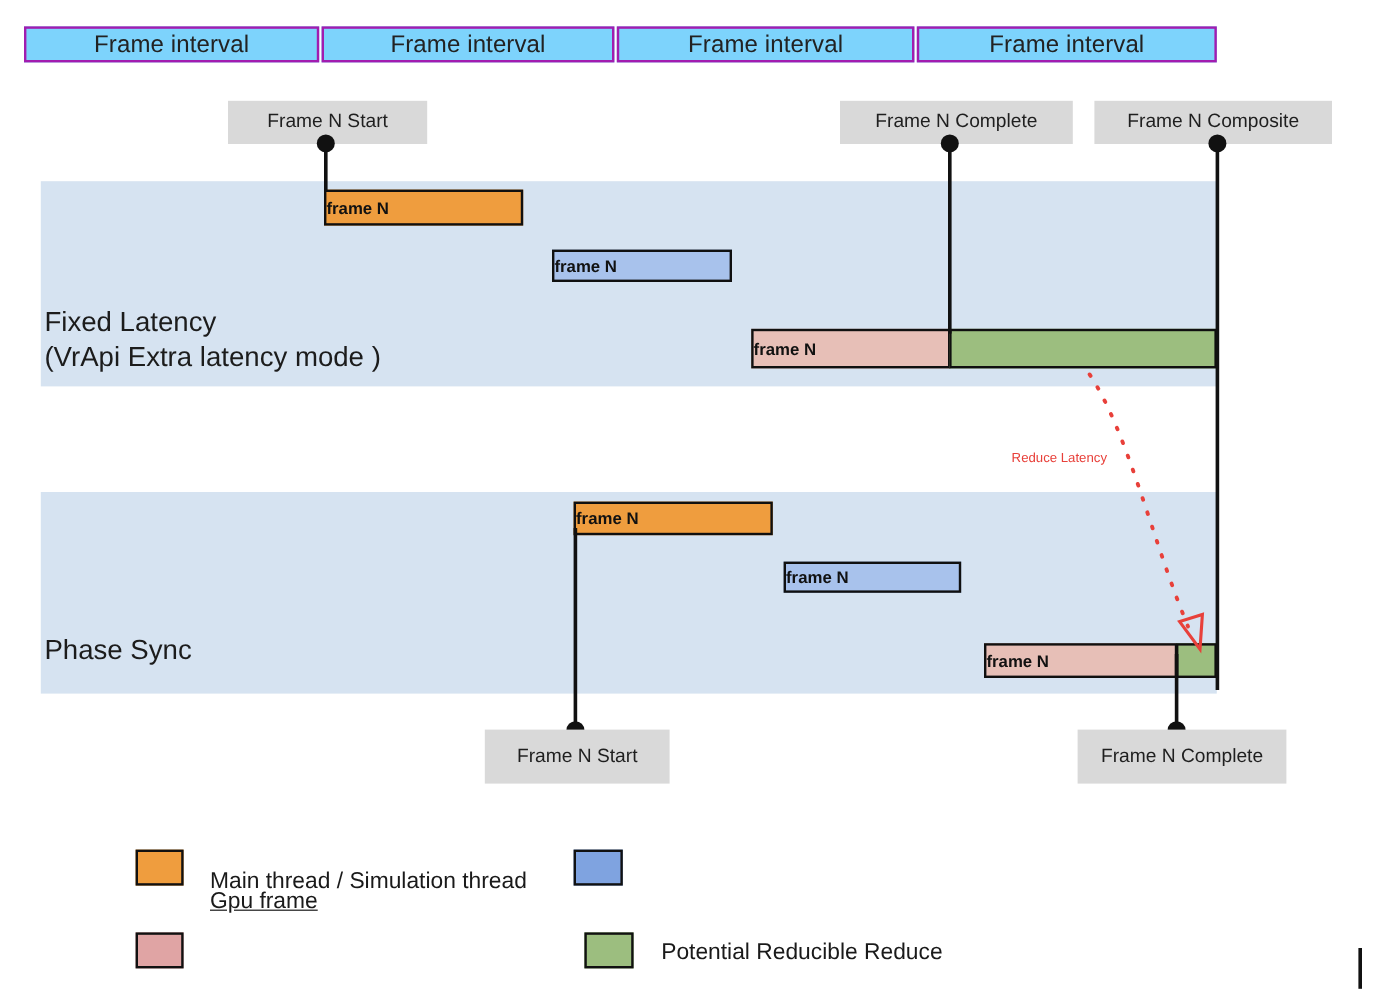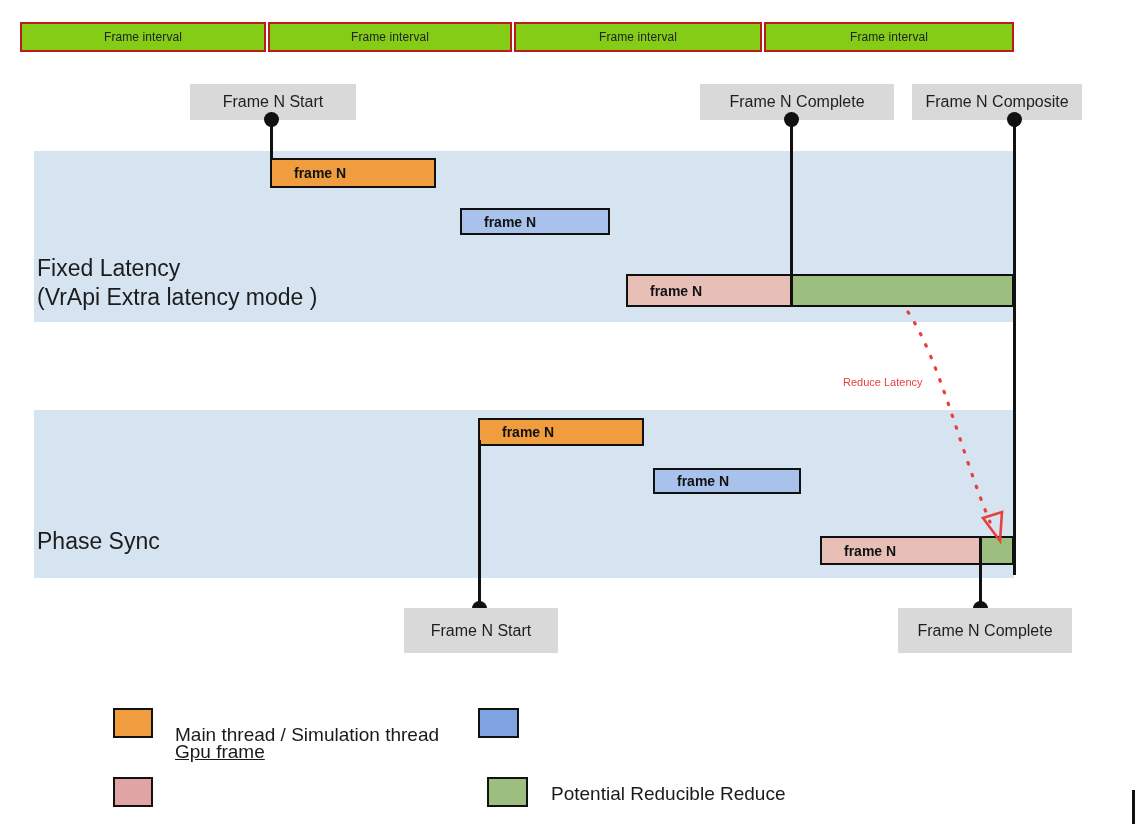--- a/index.html
+++ b/index.html
@@ -10,39 +10,38 @@
     color:#1a1a1a;
     overflow:hidden;
   }
   #stage{position:relative;width:1146px;height:824px;}
 
   
   .abs{position:absolute;box-sizing:border-box;}
 
   
   .interval{
-    background:#84cc16;
-    border:2px solid #b91c1c;
+    background:#7dd3fc;
+    border:2px solid #a21caf;
     display:flex;align-items:center;justify-content:center;
-    font-size:12px;color:#222;
+    font-size:20px;color:#222;
     letter-spacing:.1px;
   }
 
   
   .band{background:#d6e3f1;}
   .band-label{
     font-size:23px;line-height:29px;color:#1c1c1c;white-space:pre-line;
   }
 
   
   .bar{
     border:2px solid #101010;
     display:flex;align-items:center;
     font-size:14px;font-weight:bold;color:#111;
-    padding-left:22px;
     box-sizing:border-box;
   }
   .bar.orange{background:#ef9d3e;}
   .bar.blue{background:#a8c2ec;}
   .bar.pink{background:#e7bfb7;}
   .bar.green{background:#9cbe7f;}
   .bar.nolabel{padding-left:0;}
 
   
   .evt-box{
@@ -92,21 +91,21 @@
   <div class="abs interval" style="left:764px;top:22px;width:250px;height:30px;">
     <span>Frame interval</span>
   </div>
 
   <div class="abs evt-box" style="left:190px;top:84px;width:166px;height:36px;">
     <span>Frame N Start</span>
   </div>
   <div class="abs evt-box" style="left:700px;top:84px;width:194px;height:36px;">
     <span>Frame N Complete</span>
   </div>
-  <div class="abs evt-box" style="left:912px;top:84px;width:170px;height:36px;">
+  <div class="abs evt-box" style="left:912px;top:84px;width:198px;height:36px;">
     <span>Frame N Composite</span>
   </div>
 
   <div class="abs band" style="left:34px;top:151px;width:980px;height:171px;"></div>
   <div class="abs band" style="left:34px;top:410px;width:980px;height:168px;"></div>
 
   <div class="abs band-label" style="left:37px;top:527px;width:300px;">Phase Sync</div>
   <div class="abs band-label" style="left:37px;top:254px;width:420px;">Fixed Latency
 (VrApi Extra latency mode )</div>
 

